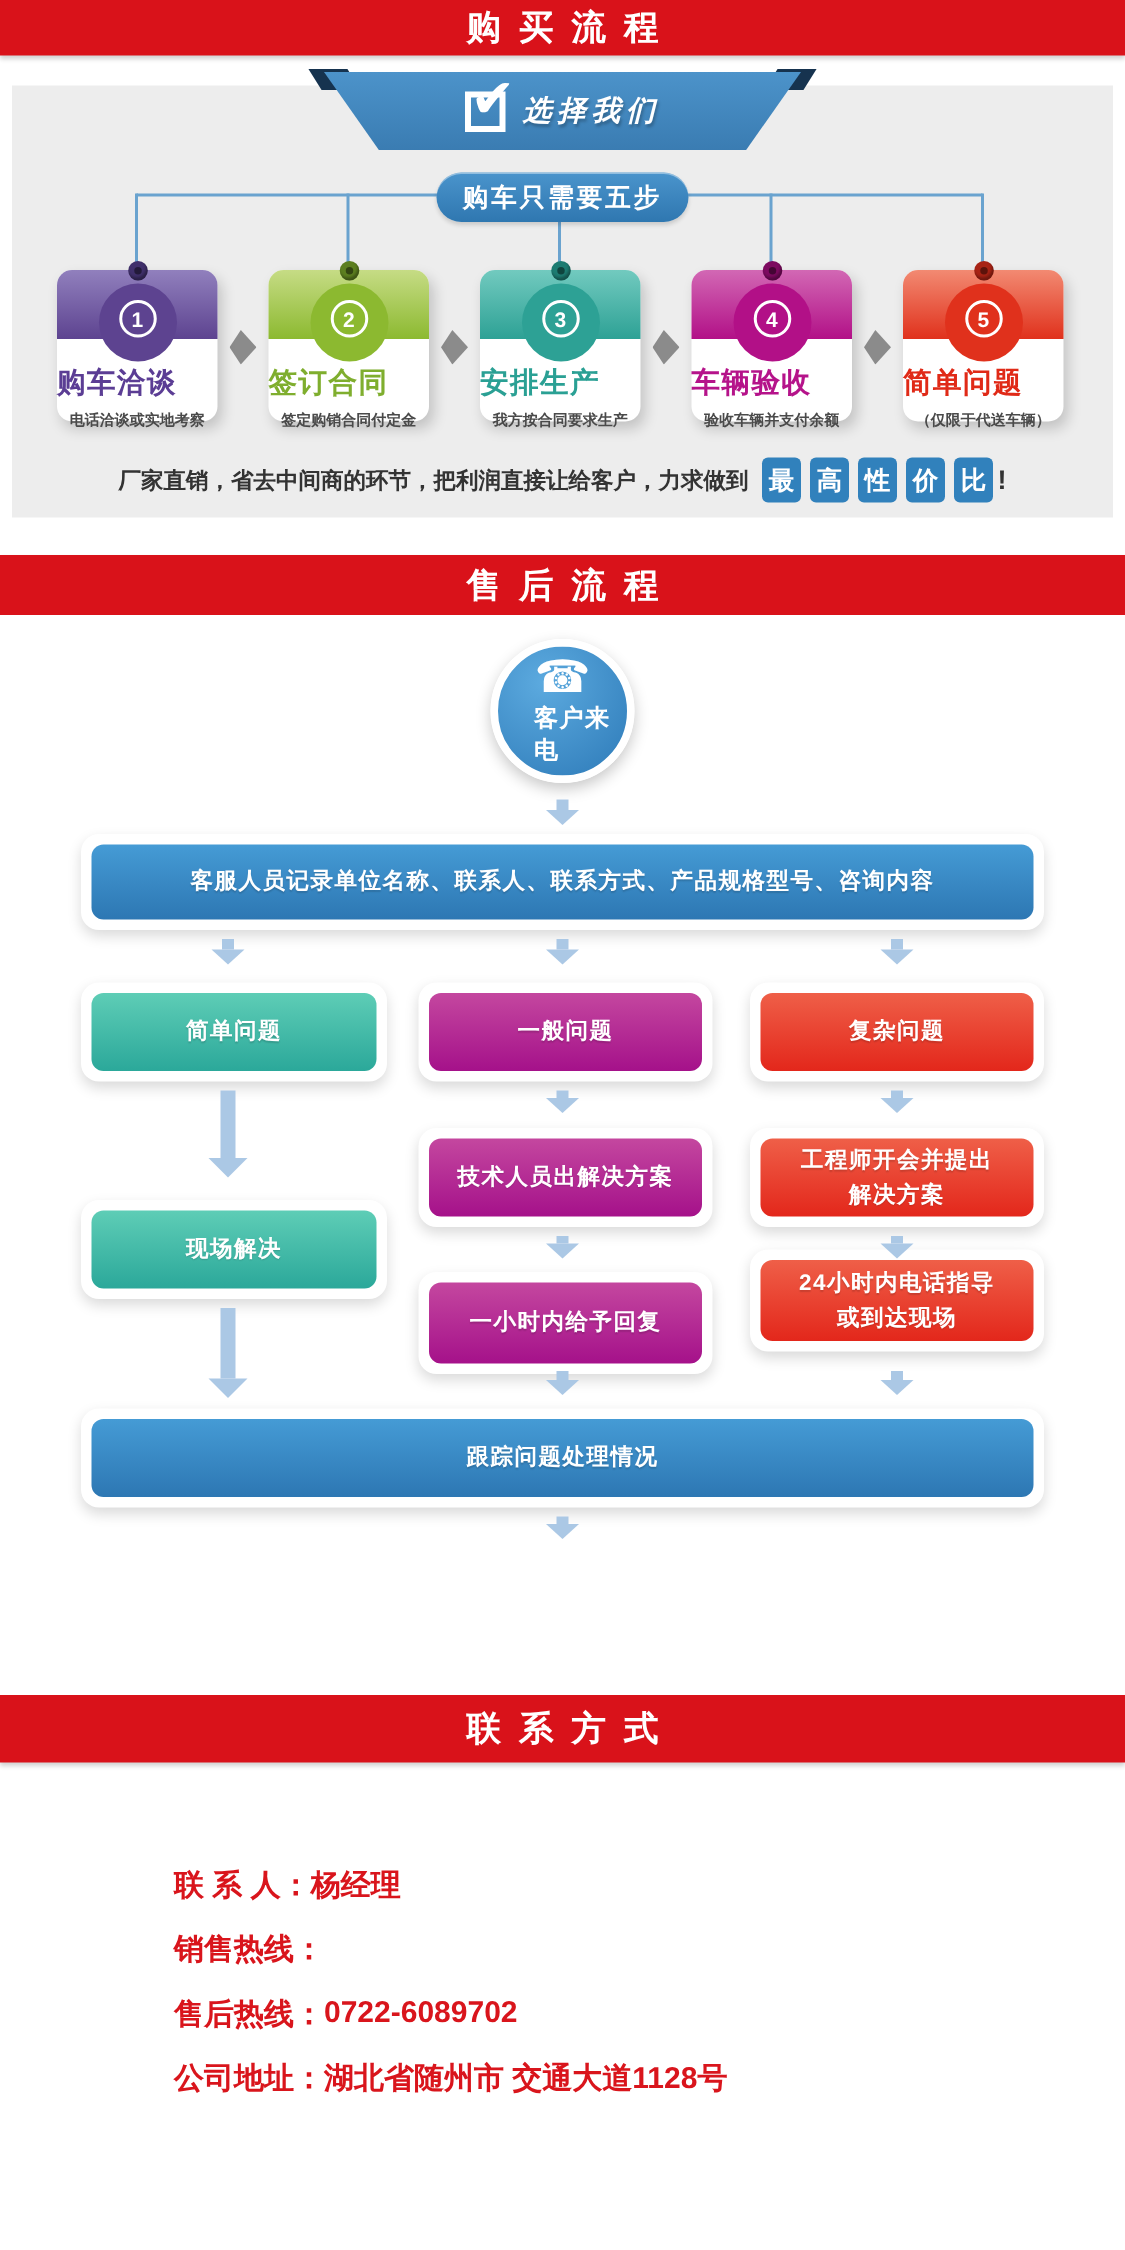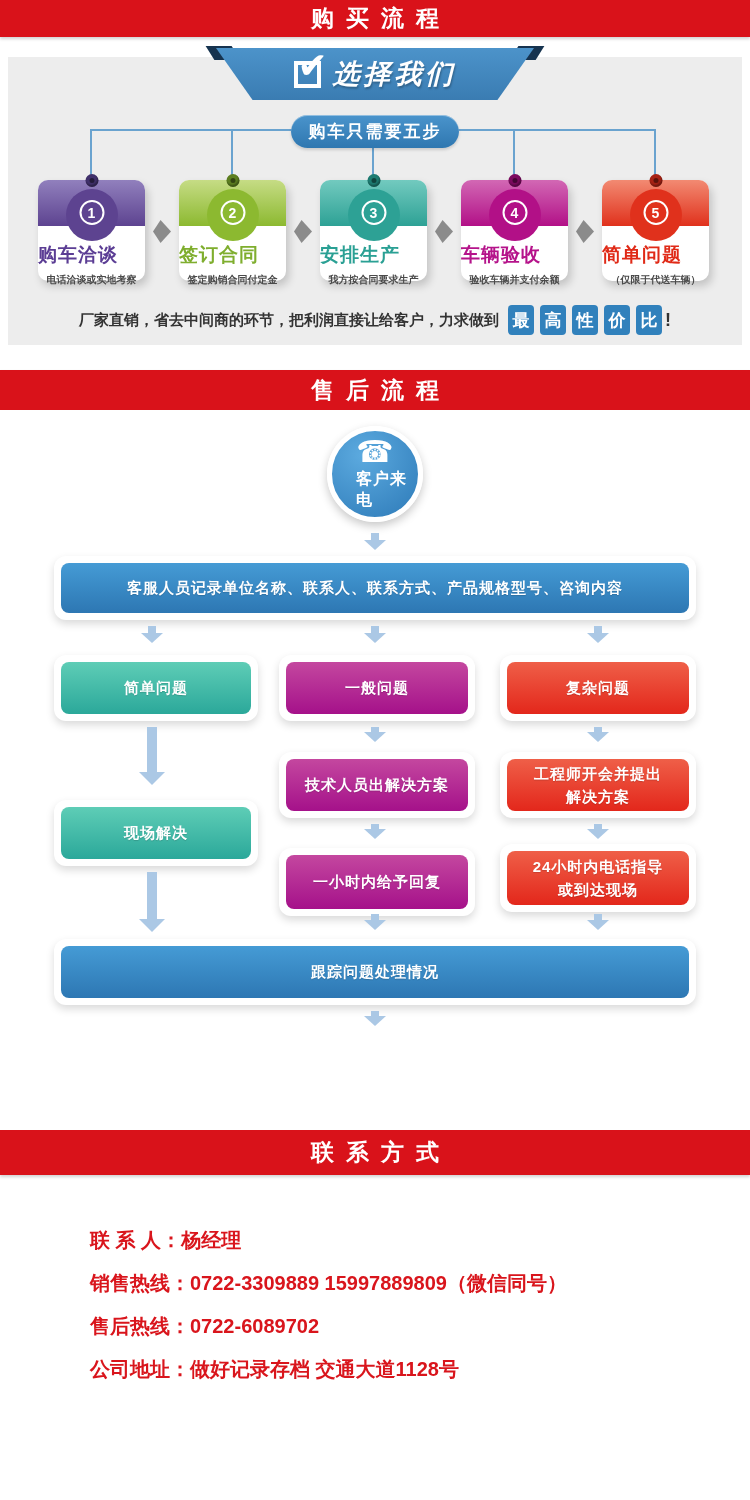--- a/index.html
+++ b/index.html
@@ -26,21 +26,21 @@
   .fold.l { left:-6px; transform:skewX(32deg); }
   .fold.r { right:-6px; transform:skewX(-32deg); }
   .trap {
     position:absolute; top:2px; left:0; width:318px; height:52px;
     background:linear-gradient(180deg,#4c93ca,#3a7cb2);
     clip-path:polygon(0 0,100% 0,88.5% 100%,11.5% 100%);
     display:flex; align-items:center; justify-content:center; gap:12px;
   }
   .chk { position:relative; width:27px; height:27px; border:4px solid #fff; background:transparent; flex:0 0 auto; }
   .chk .mark { position:absolute; left:0px; top:-17px; color:#fff; font-size:36px; font-weight:bold; line-height:1; }
-  .ribbon-title { color:#fff; font-size:27px; font-weight:bold; font-style:italic; letter-spacing:4px; text-shadow:1px 2px 2px rgba(0,0,0,.25); }
+  .ribbon-title { color:#fff; font-size:19px; font-weight:bold; font-style:italic; letter-spacing:4px; text-shadow:1px 2px 2px rgba(0,0,0,.25); }
 
   .conn { position:absolute; background:#6aa3cf; z-index:1; }
   .conn.h { top:72px; left:83px; width:564px; height:2px; }
   .conn.v { top:72px; width:2px; height:50px; }
 
   .pill {
     position:absolute; top:58px; left:50%; transform:translateX(-50%); z-index:4;
     width:168px; height:33px; border-radius:17px;
     background:linear-gradient(180deg,#4a94cc,#2f77b0);
     box-shadow:inset 0 1px 0 rgba(255,255,255,.4), 0 2px 3px rgba(0,0,0,.15);
@@ -121,21 +121,21 @@
     display:flex; flex-direction:column; align-items:center; justify-content:center;
     color:#fff; font-size:15px; font-weight:bold; letter-spacing:1px; line-height:1.55;
     text-shadow:0 1px 1px rgba(0,0,0,.15);
   }
   .g-blue   { background:linear-gradient(180deg,#459bd5,#2d77b3); }
   .g-teal   { background:linear-gradient(180deg,#5ecdb6,#2ba89a); }
   .g-mag    { background:linear-gradient(180deg,#c4479f,#a5118a); }
   .g-red    { background:linear-gradient(180deg,#ef5f48,#e3271b); }
 
   
-  .contact { padding:44px 0 0 90px; }
+  .contact { padding:44px 0 0 116px;margin-top:16px; }
   .contact-line { height:43px; display:flex; align-items:center; color:#d9151c; font-size:20px; font-weight:bold; }
 </style>
 </head>
 <body>
 
 <div class="banner b1">
   <span>购买流程</span>
 </div>
 
 <div class="sec1">
@@ -308,21 +308,21 @@
   <div class="arr" style="left:587px; top:414px; height:15px">
       <span class="shaft"></span>
       <span class="head"></span>
     </div>
 
   <div class="fbox" style="left:279px; top:438px; width:196px; height:68px">
     <div class="inner g-mag">
         <span>一小时内给予回复</span>
       </div>
   </div>
-  <div class="fbox" style="left:500px; top:434px; width:196px; height:68px">
+  <div class="fbox" style="left:500px; top:423px; width:196px; height:68px">
     <div class="inner g-red">
       <span>24小时内电话指导</span>
       <span>或到达现场</span>
     </div>
   </div>
 
   <div class="arr big" style="left:139px; top:462px; height:60px">
       <span class="shaft"></span>
       <span class="head"></span>
     </div>
@@ -352,23 +352,22 @@
   <span>联系方式</span>
 </div>
 
 <div class="contact">
   <div class="contact-line">
     <span>联 系 人：</span>
       <span>杨经理</span>
   </div>
   <div class="contact-line">
     <span>销售热线：</span>
-      <span>0722-3309889 15997889809（微信同号）</span>
   </div>
   <div class="contact-line">
     <span>售后热线：</span>
       <span>0722-6089702</span>
   </div>
   <div class="contact-line">
     <span>公司地址：</span>
-      <span>做好记录存档 交通大道1128号</span>
+      <span>湖北省随州市 交通大道1128号</span>
   </div>
 </div>
 
 </body></html>

